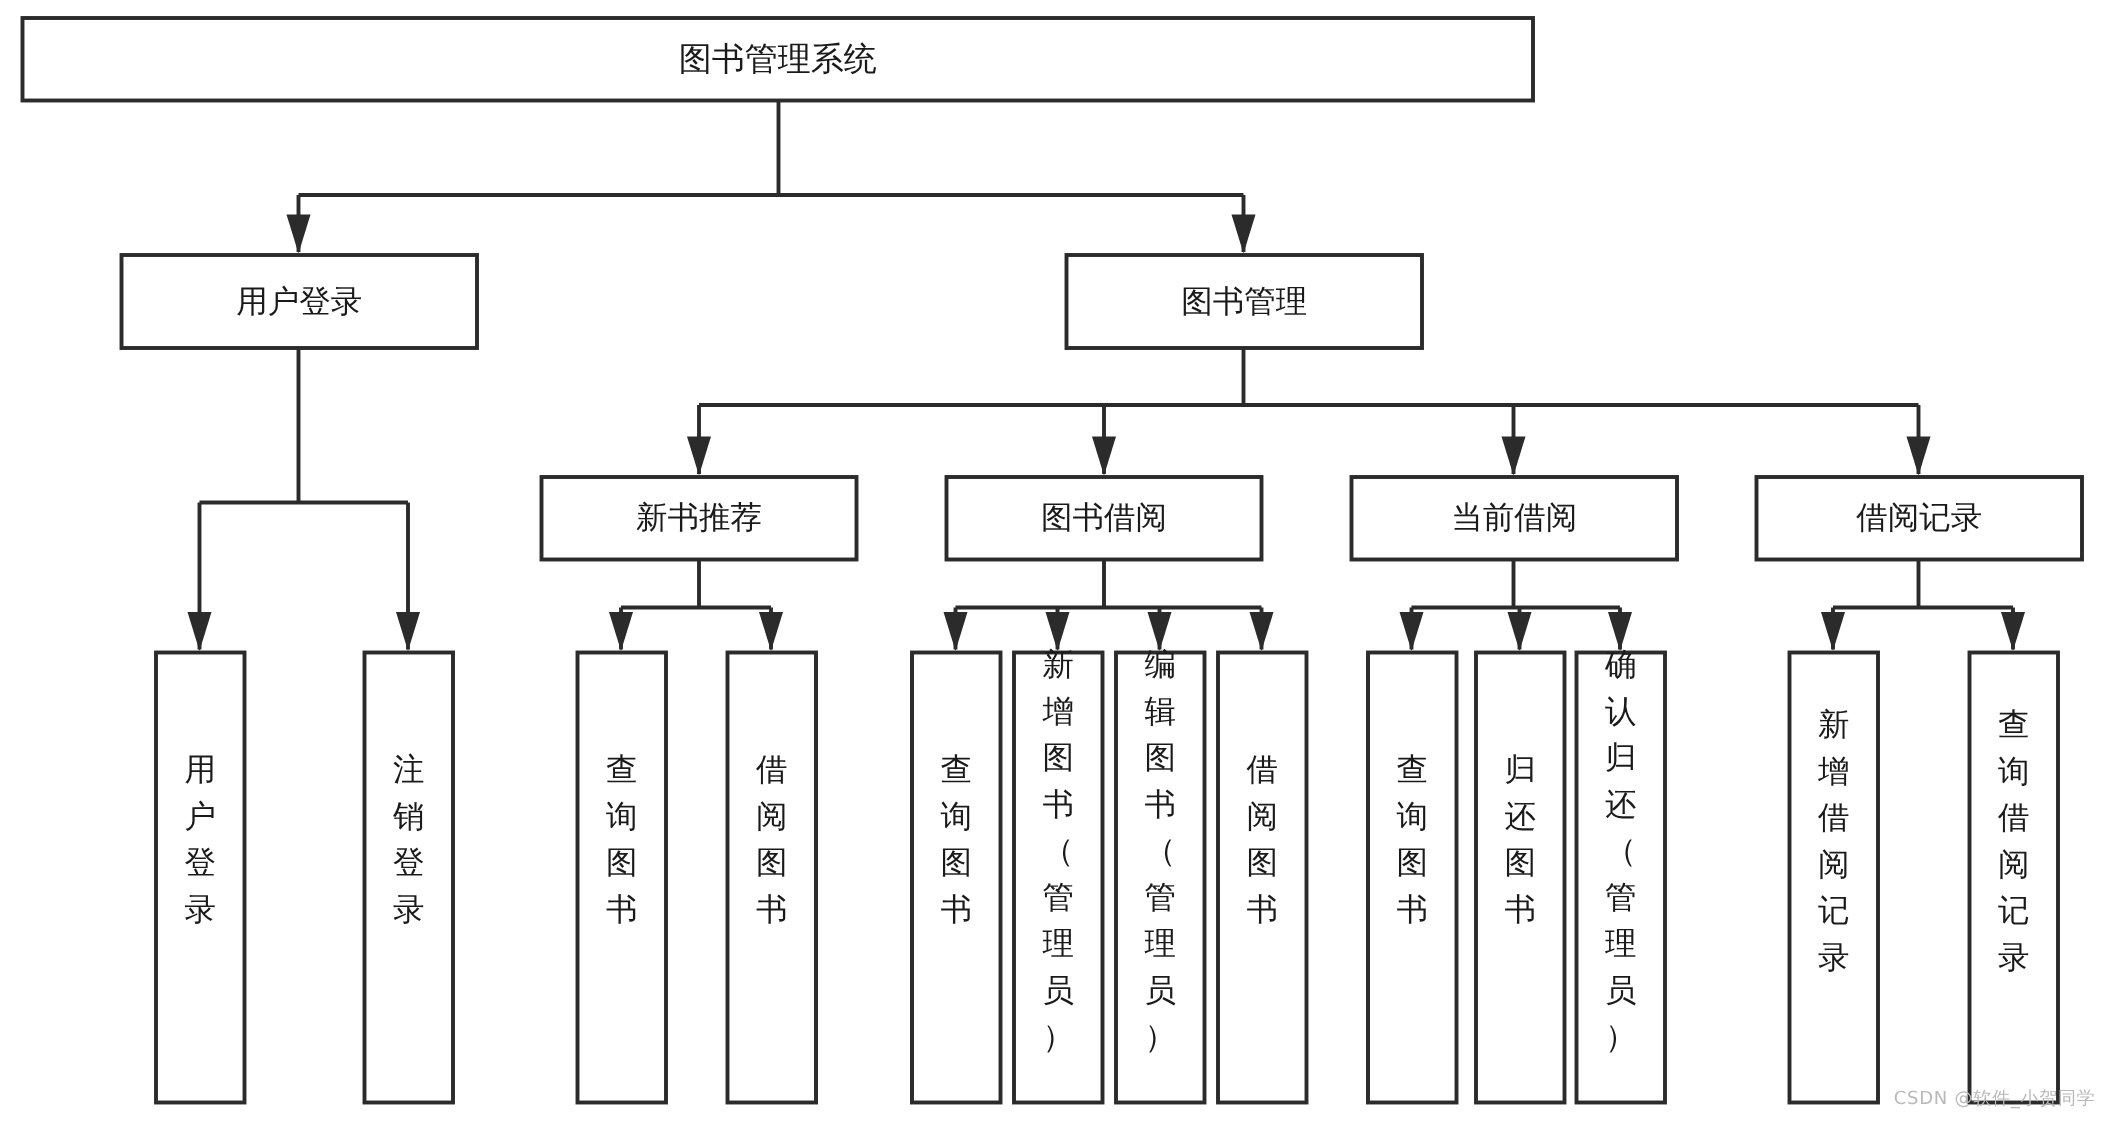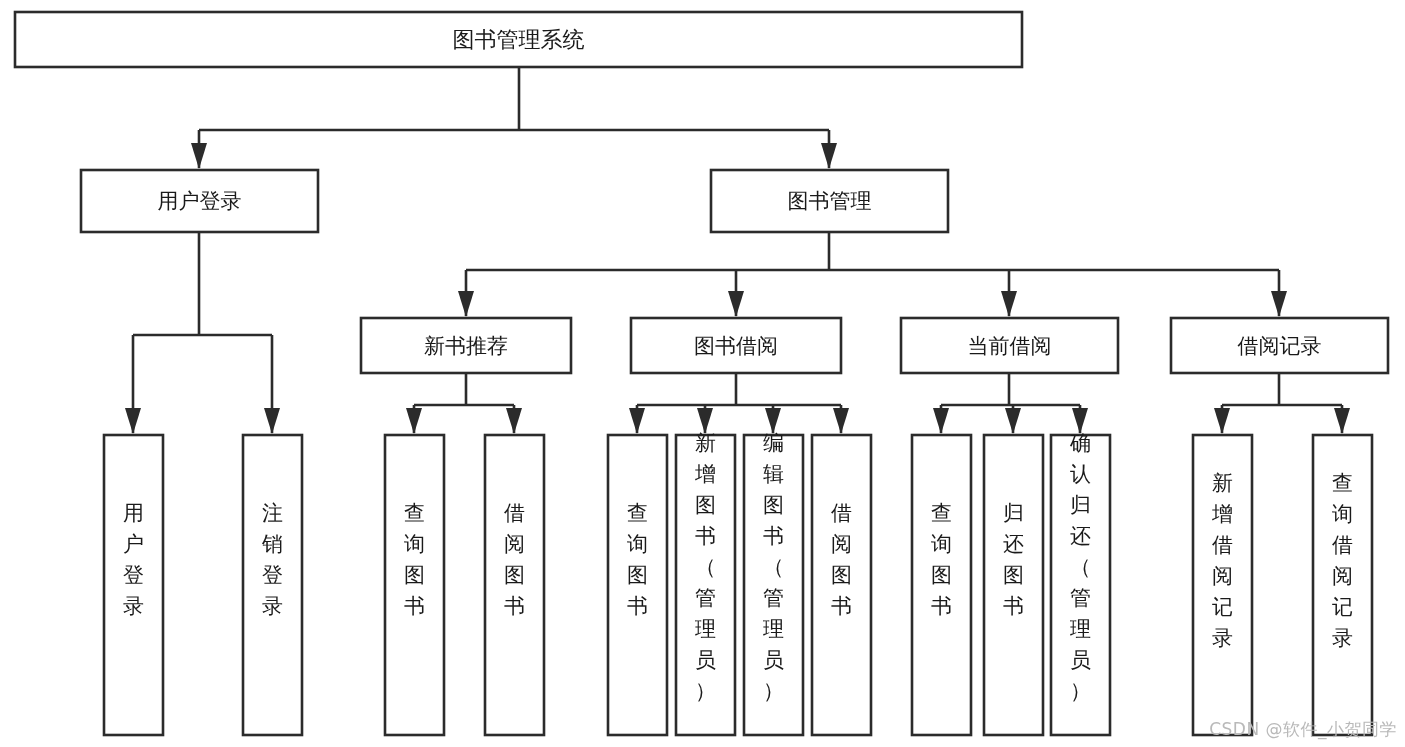--- a/index.html
+++ b/index.html
@@ -57,21 +57,21 @@
   }
   .arrow-head {
     fill: #2b2b2b;
     stroke: none;
   }
   .watermark {
     position: absolute;
     right: 8px;
     bottom: 6px;
     font-family: "DejaVu Sans", "Liberation Sans", sans-serif;
-    font-size: 17px;
+    font-size: 12px;
     color: #b9b9b9;
     white-space: nowrap;
     letter-spacing: 0.5px;
     user-select: none;
   }
 </style>
 </head>
 <body>
 
 <div id="diagram-root">

